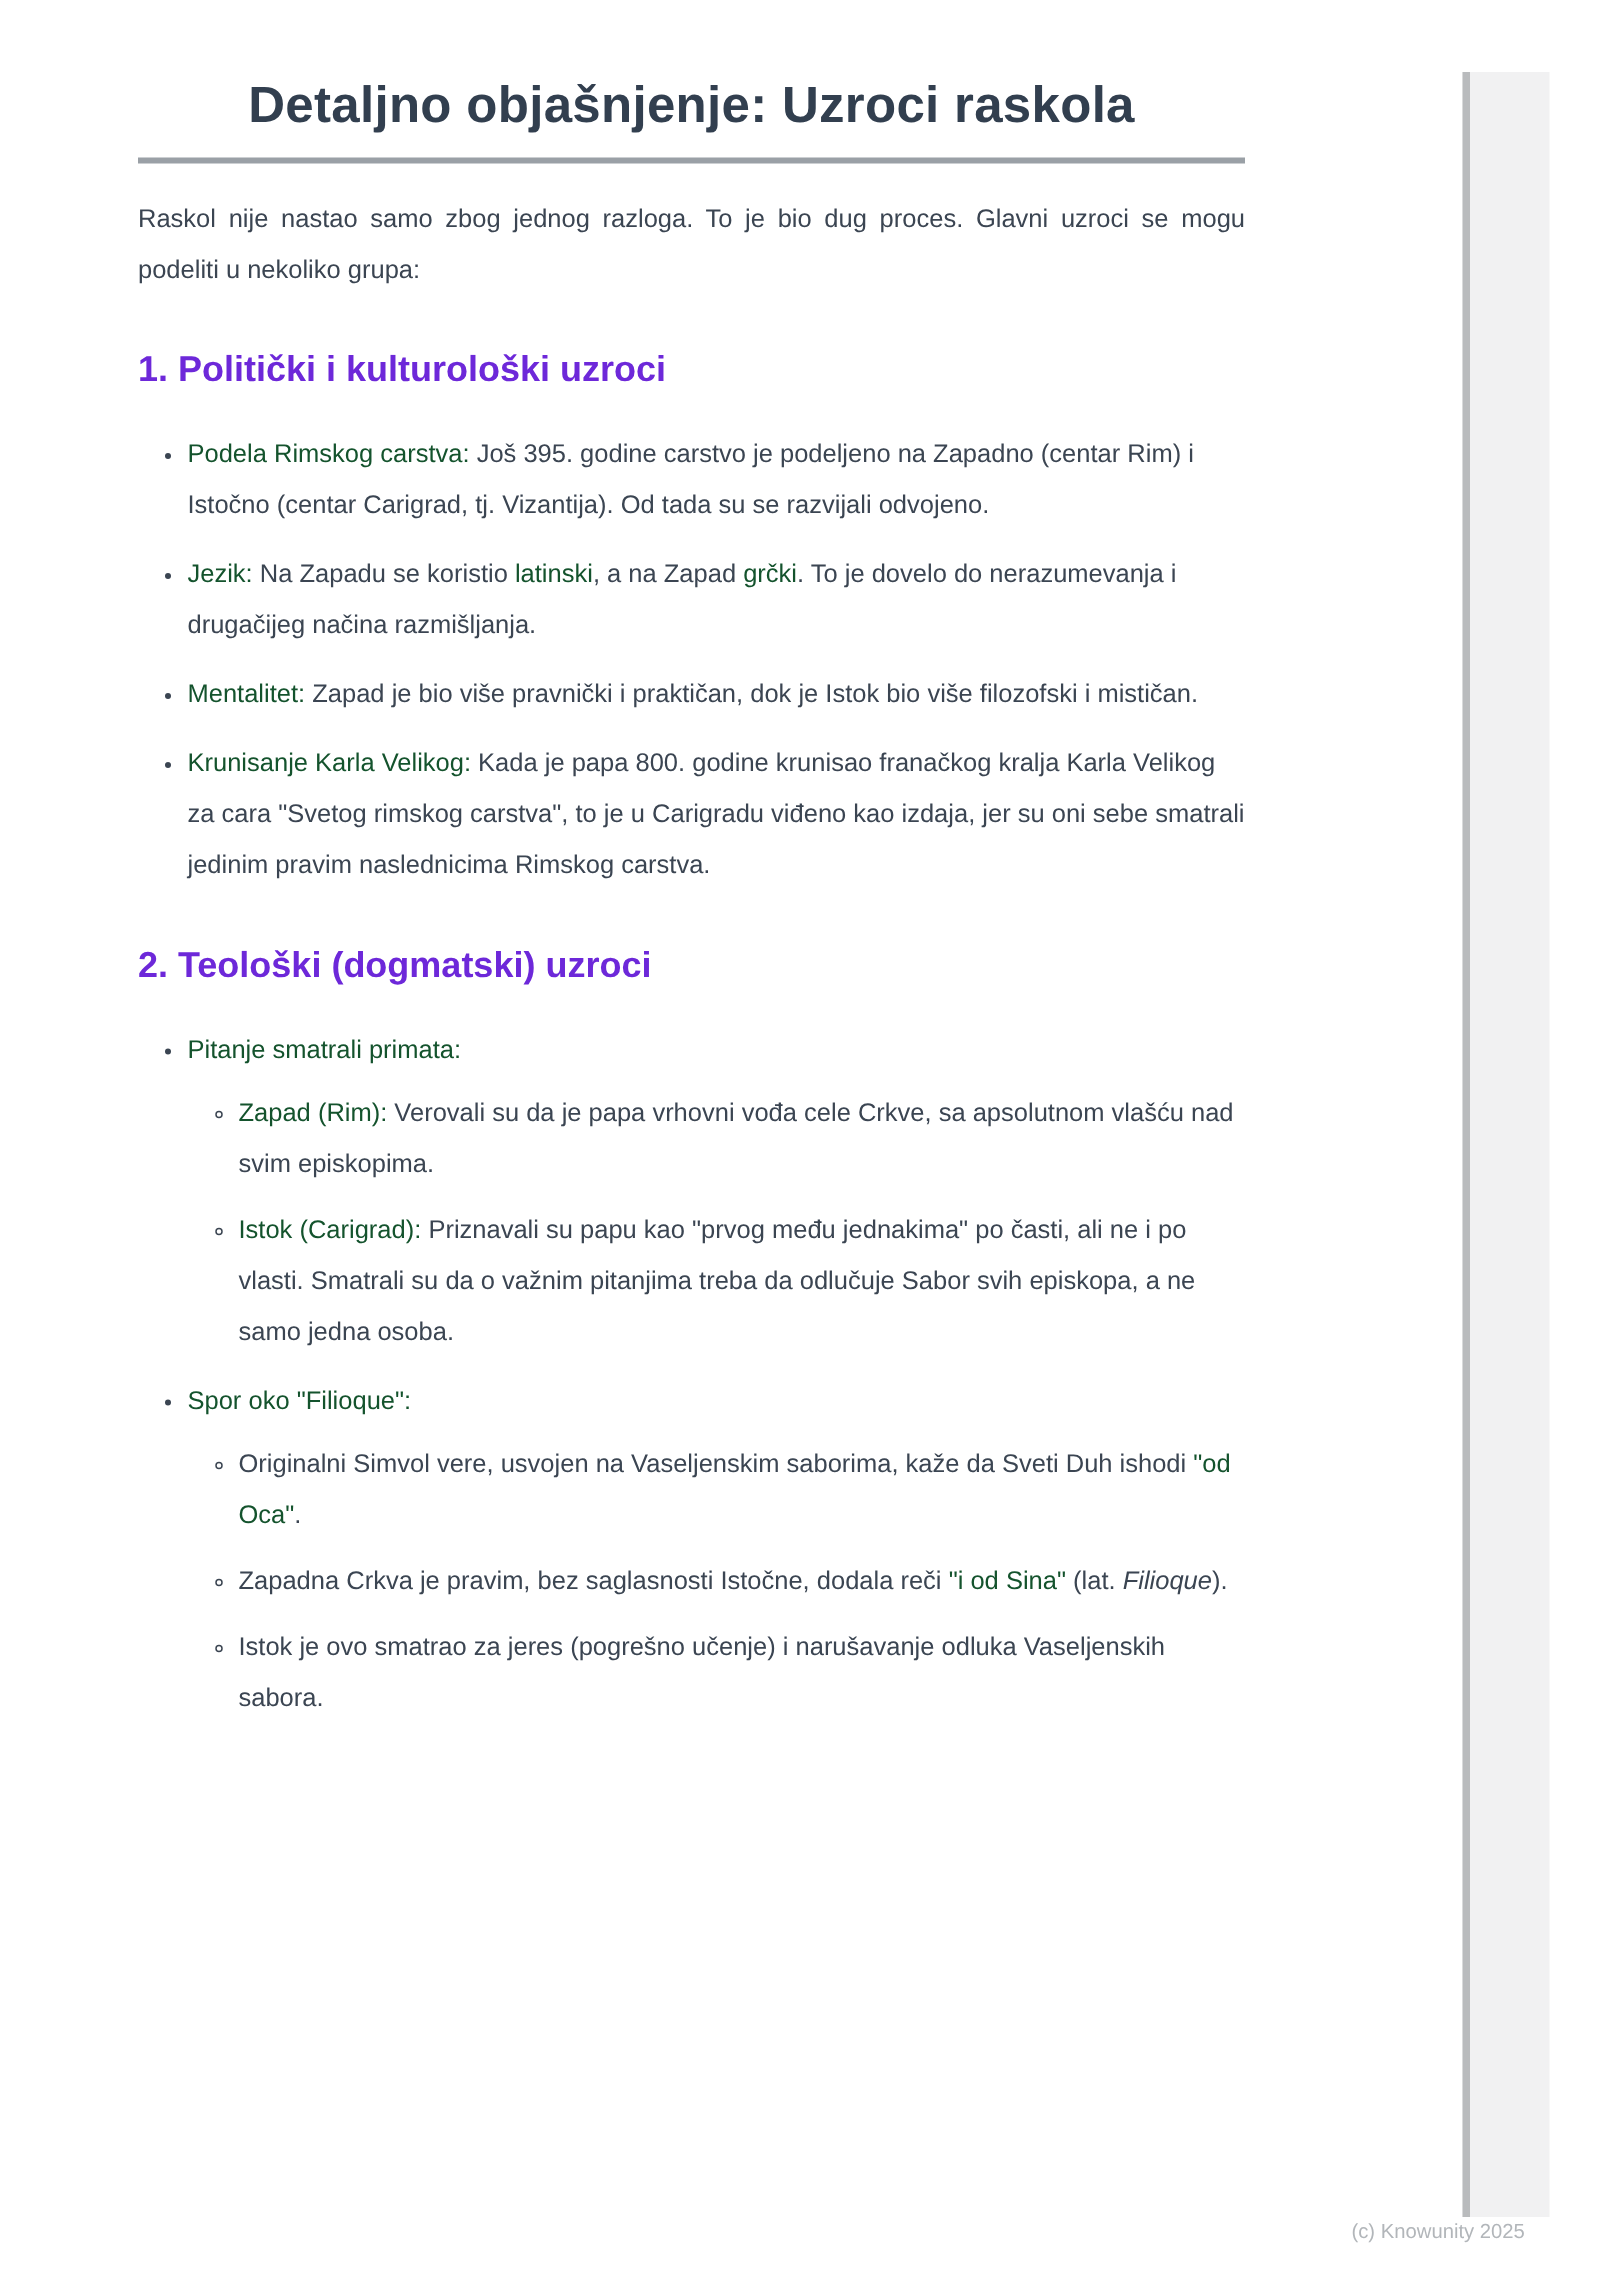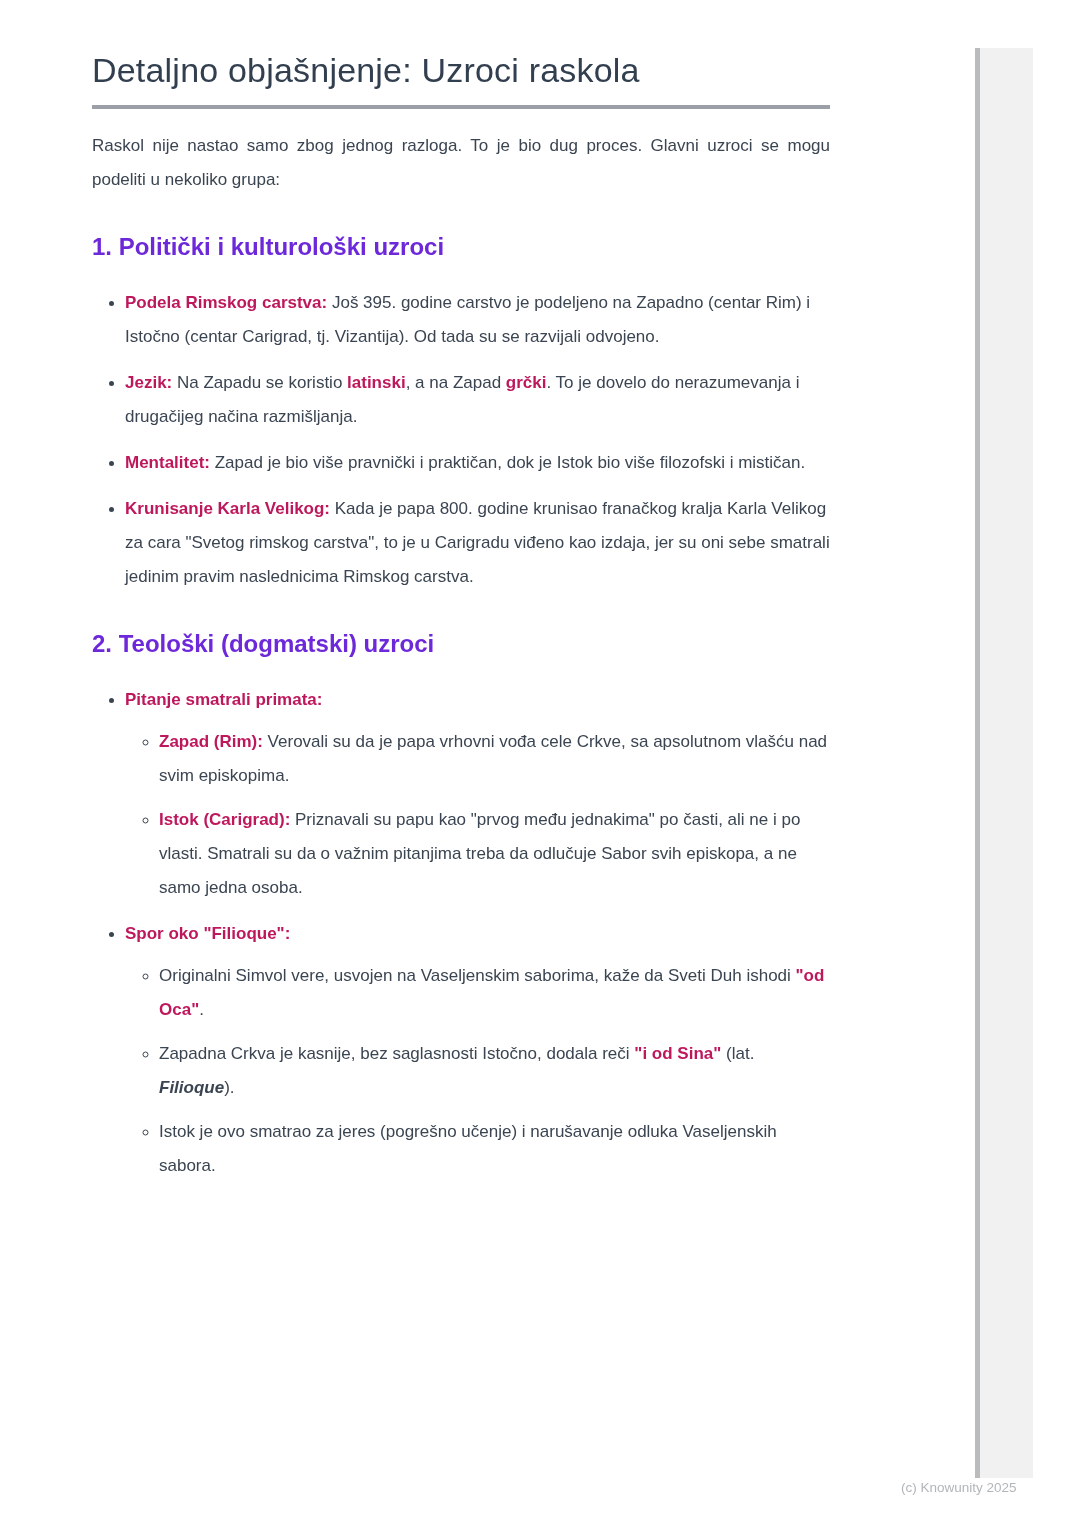--- a/index.html
+++ b/index.html
@@ -15,23 +15,24 @@
   .content {
     position: absolute;
     left: 92px;
     top: 0;
     width: 738px;
   }
   h1.doc-title {
     margin: 50px 0 0 0;
     font-size: 34px;
     line-height: 1.2;
-    font-weight: 400;
+    font-weight: 700;
     color: #323f4f;
     letter-spacing: 0.2px;
+    text-align: center;
   }
   .rule {
     margin-top: 14px;
     height: 4px;
     width: 100%;
     background: #9aa0a6;
   }
   p { margin: 0; }
   p, li {
     font-size: 17px;
@@ -53,22 +54,22 @@
     list-style: disc;
   }
   ul.lvl1 > li + li { margin-top: 12px; }
   ul.lvl2 {
     margin: 8px 0 0 0;
     padding-left: 34px;
     list-style: circle;
   }
   ul.lvl2 > li + li { margin-top: 10px; }
   li::marker { color: #3b4552; font-size: 15px; }
-  .b { font-weight: 700; color: #be185d; }
-  .i { font-style: italic; font-weight: bold; }
+  .b { font-weight: 400; color: #14532d; }
+  .i { font-style: italic; }
   .side-panel {
     position: absolute;
     left: 975px;
     top: 48px;
     width: 58px;
     height: 1430px;
     background: #f1f1f2;
     border-left: 5px solid #b9bbbd;
     box-sizing: border-box;
     z-index: 1;
@@ -101,21 +102,21 @@
         <li><span class="b">Krunisanje Karla Velikog:</span><span> Kada je papa 800. godine krunisao franačkog kralja Karla Velikog za cara "Svetog rimskog carstva", to je u Carigradu viđeno kao izdaja, jer su oni sebe smatrali jedinim pravim naslednicima Rimskog carstva.</span></li>
       </ul>
       <h2 class="sec">2. Teološki (dogmatski) uzroci</h2>
       <ul class="lvl1">
         <li><span class="b">Pitanje smatrali primata:</span><ul class="lvl2">
             <li><span class="b">Zapad (Rim):</span><span> Verovali su da je papa vrhovni vođa cele Crkve, sa apsolutnom vlašću nad svim episkopima.</span></li>
             <li><span class="b">Istok (Carigrad):</span><span> Priznavali su papu kao "prvog među jednakima" po časti, ali ne i po vlasti. Smatrali su da o važnim pitanjima treba da odlučuje Sabor svih episkopa, a ne samo jedna osoba.</span></li>
           </ul></li>
         <li><span class="b">Spor oko "Filioque":</span><ul class="lvl2">
             <li><span>Originalni Simvol vere, usvojen na Vaseljenskim saborima, kaže da Sveti Duh ishodi </span><span class="b">"od Oca"</span><span>.</span></li>
-            <li><span>Zapadna Crkva je kasnije, bez saglasnosti Istočno, dodala reči </span><span class="b">"i od Sina"</span><span> (lat. </span><span class=" i">Filioque</span><span>).</span></li>
+            <li><span>Zapadna Crkva je pravim, bez saglasnosti Istočne, dodala reči </span><span class="b">"i od Sina"</span><span> (lat. </span><span class=" i">Filioque</span><span>).</span></li>
             <li><span>Istok je ovo smatrao za jeres (pogrešno učenje) i narušavanje odluka Vaseljenskih sabora.</span></li>
           </ul></li>
       </ul>
     </div>
 </div>
 
 <div class="side-panel"></div>
 <div class="watermark">(c) Knowunity 2025</div>
 
 </body></html>

